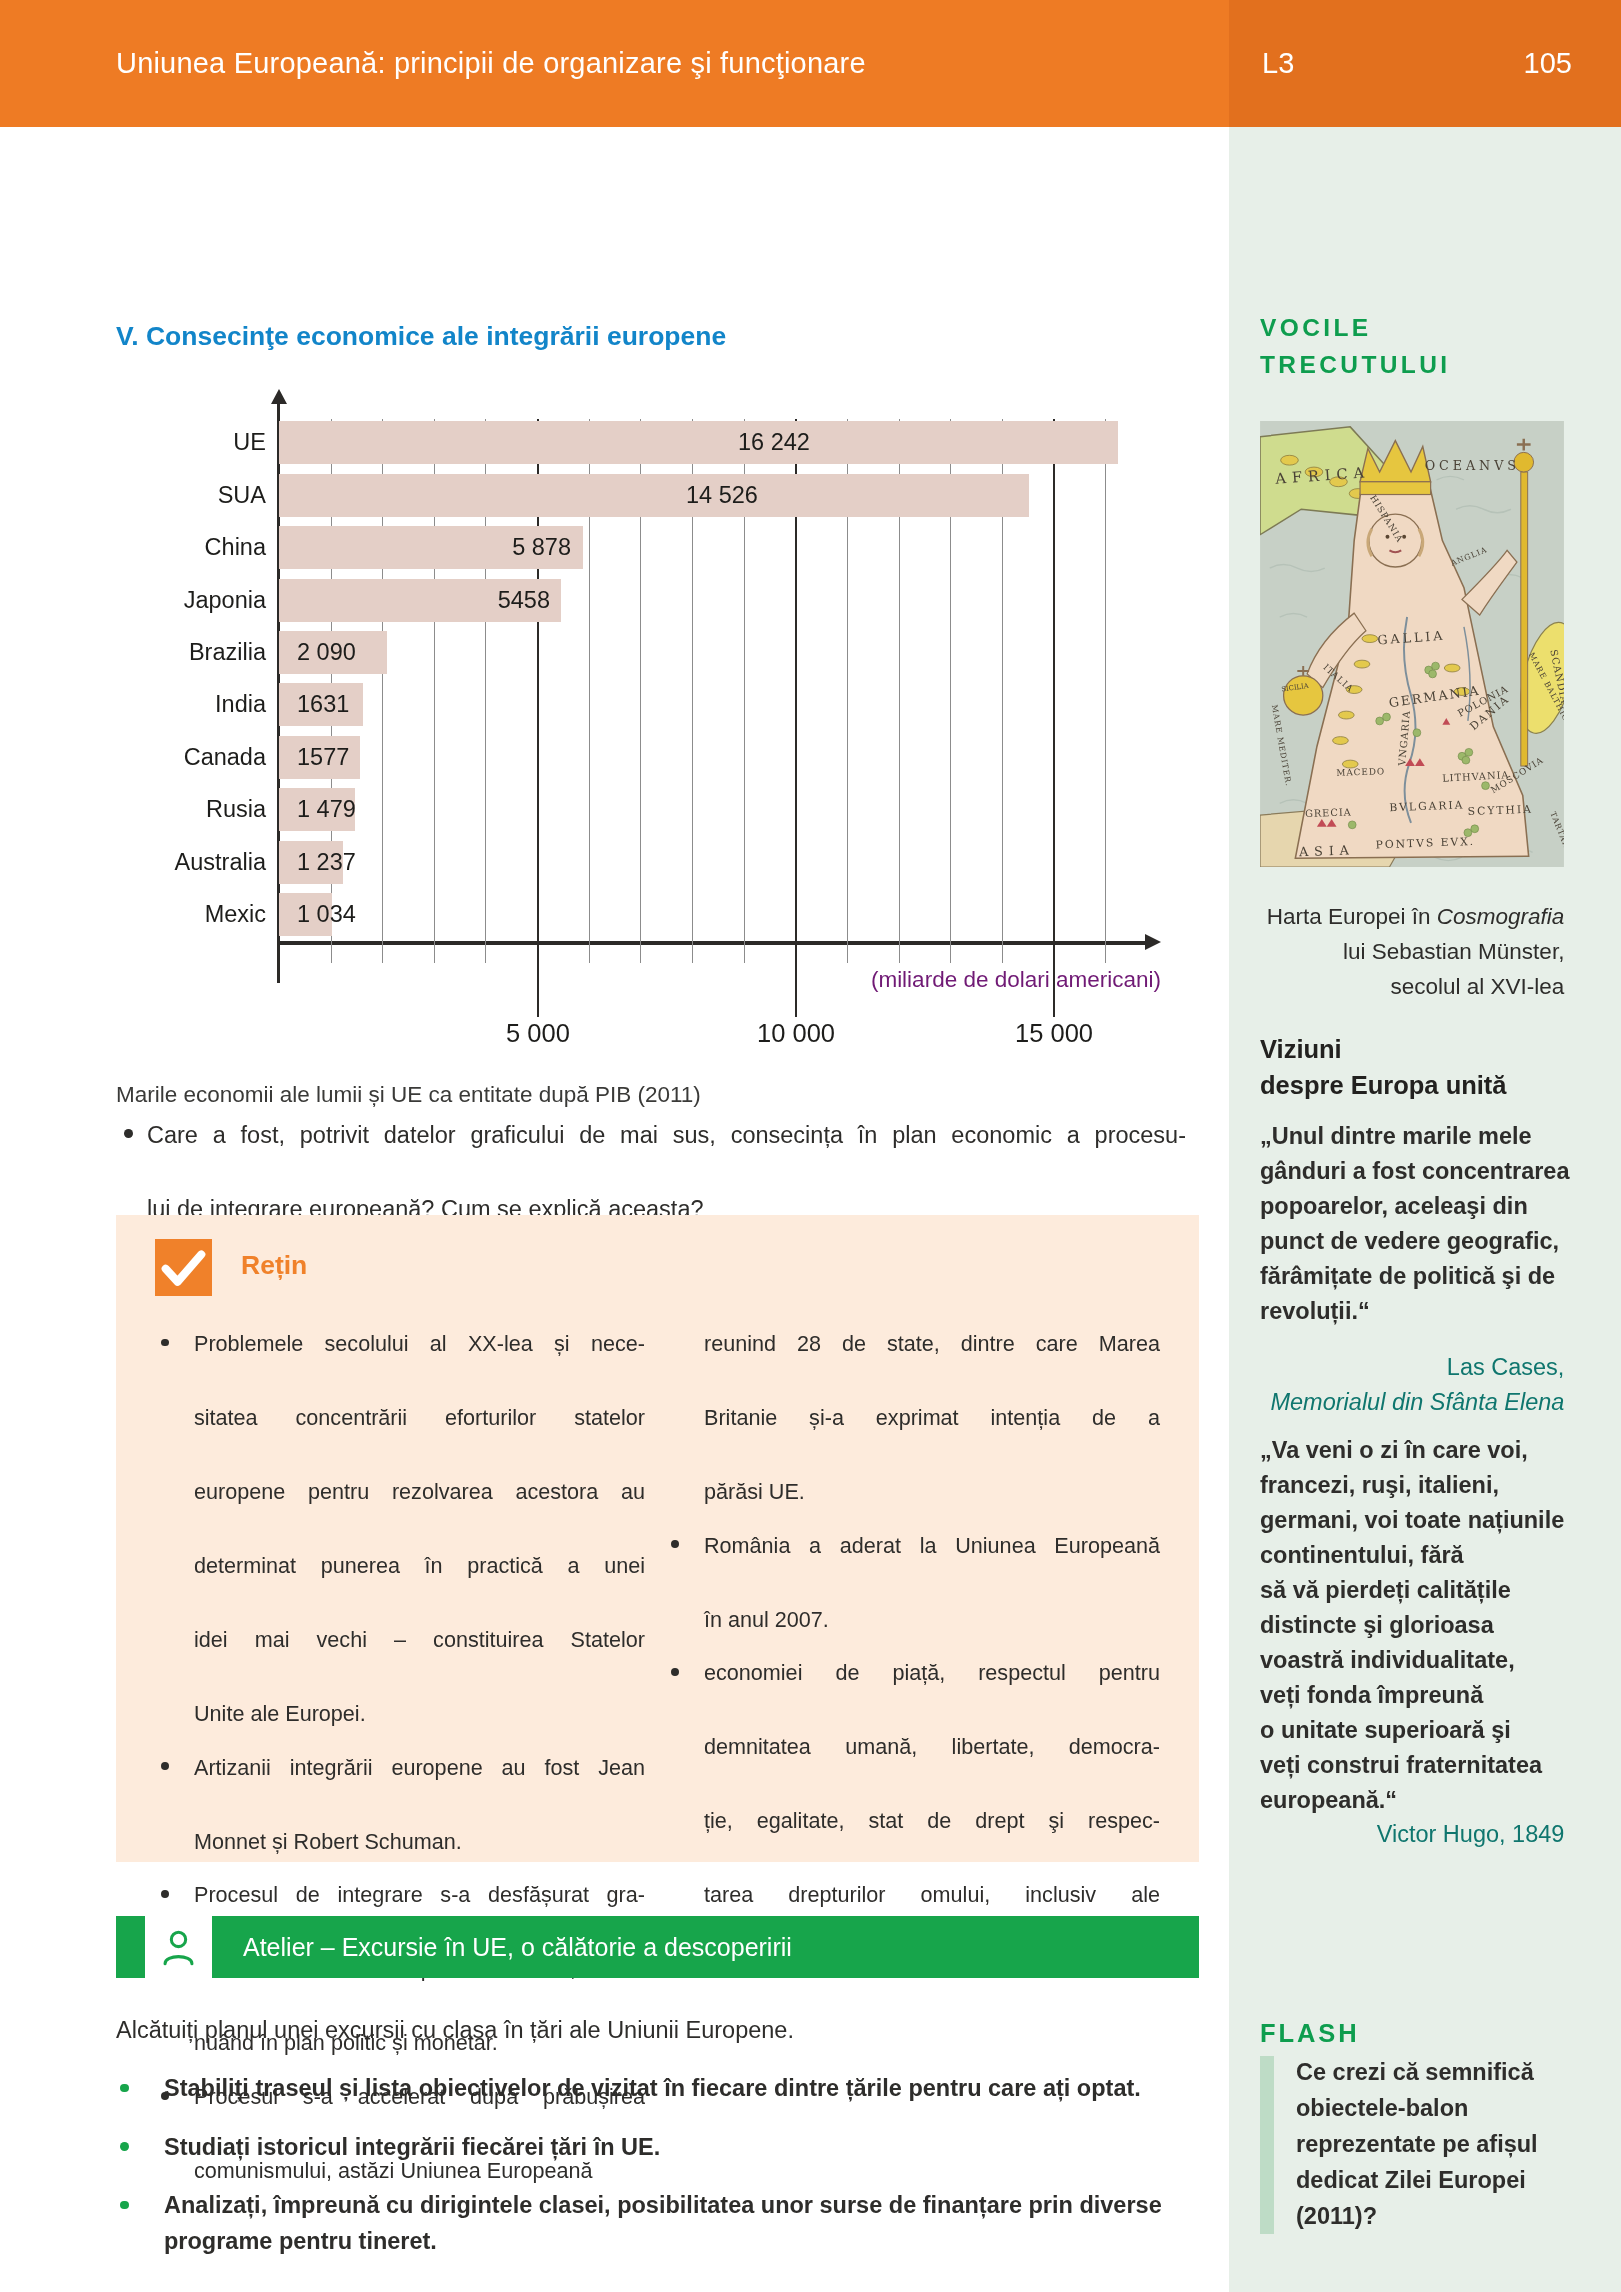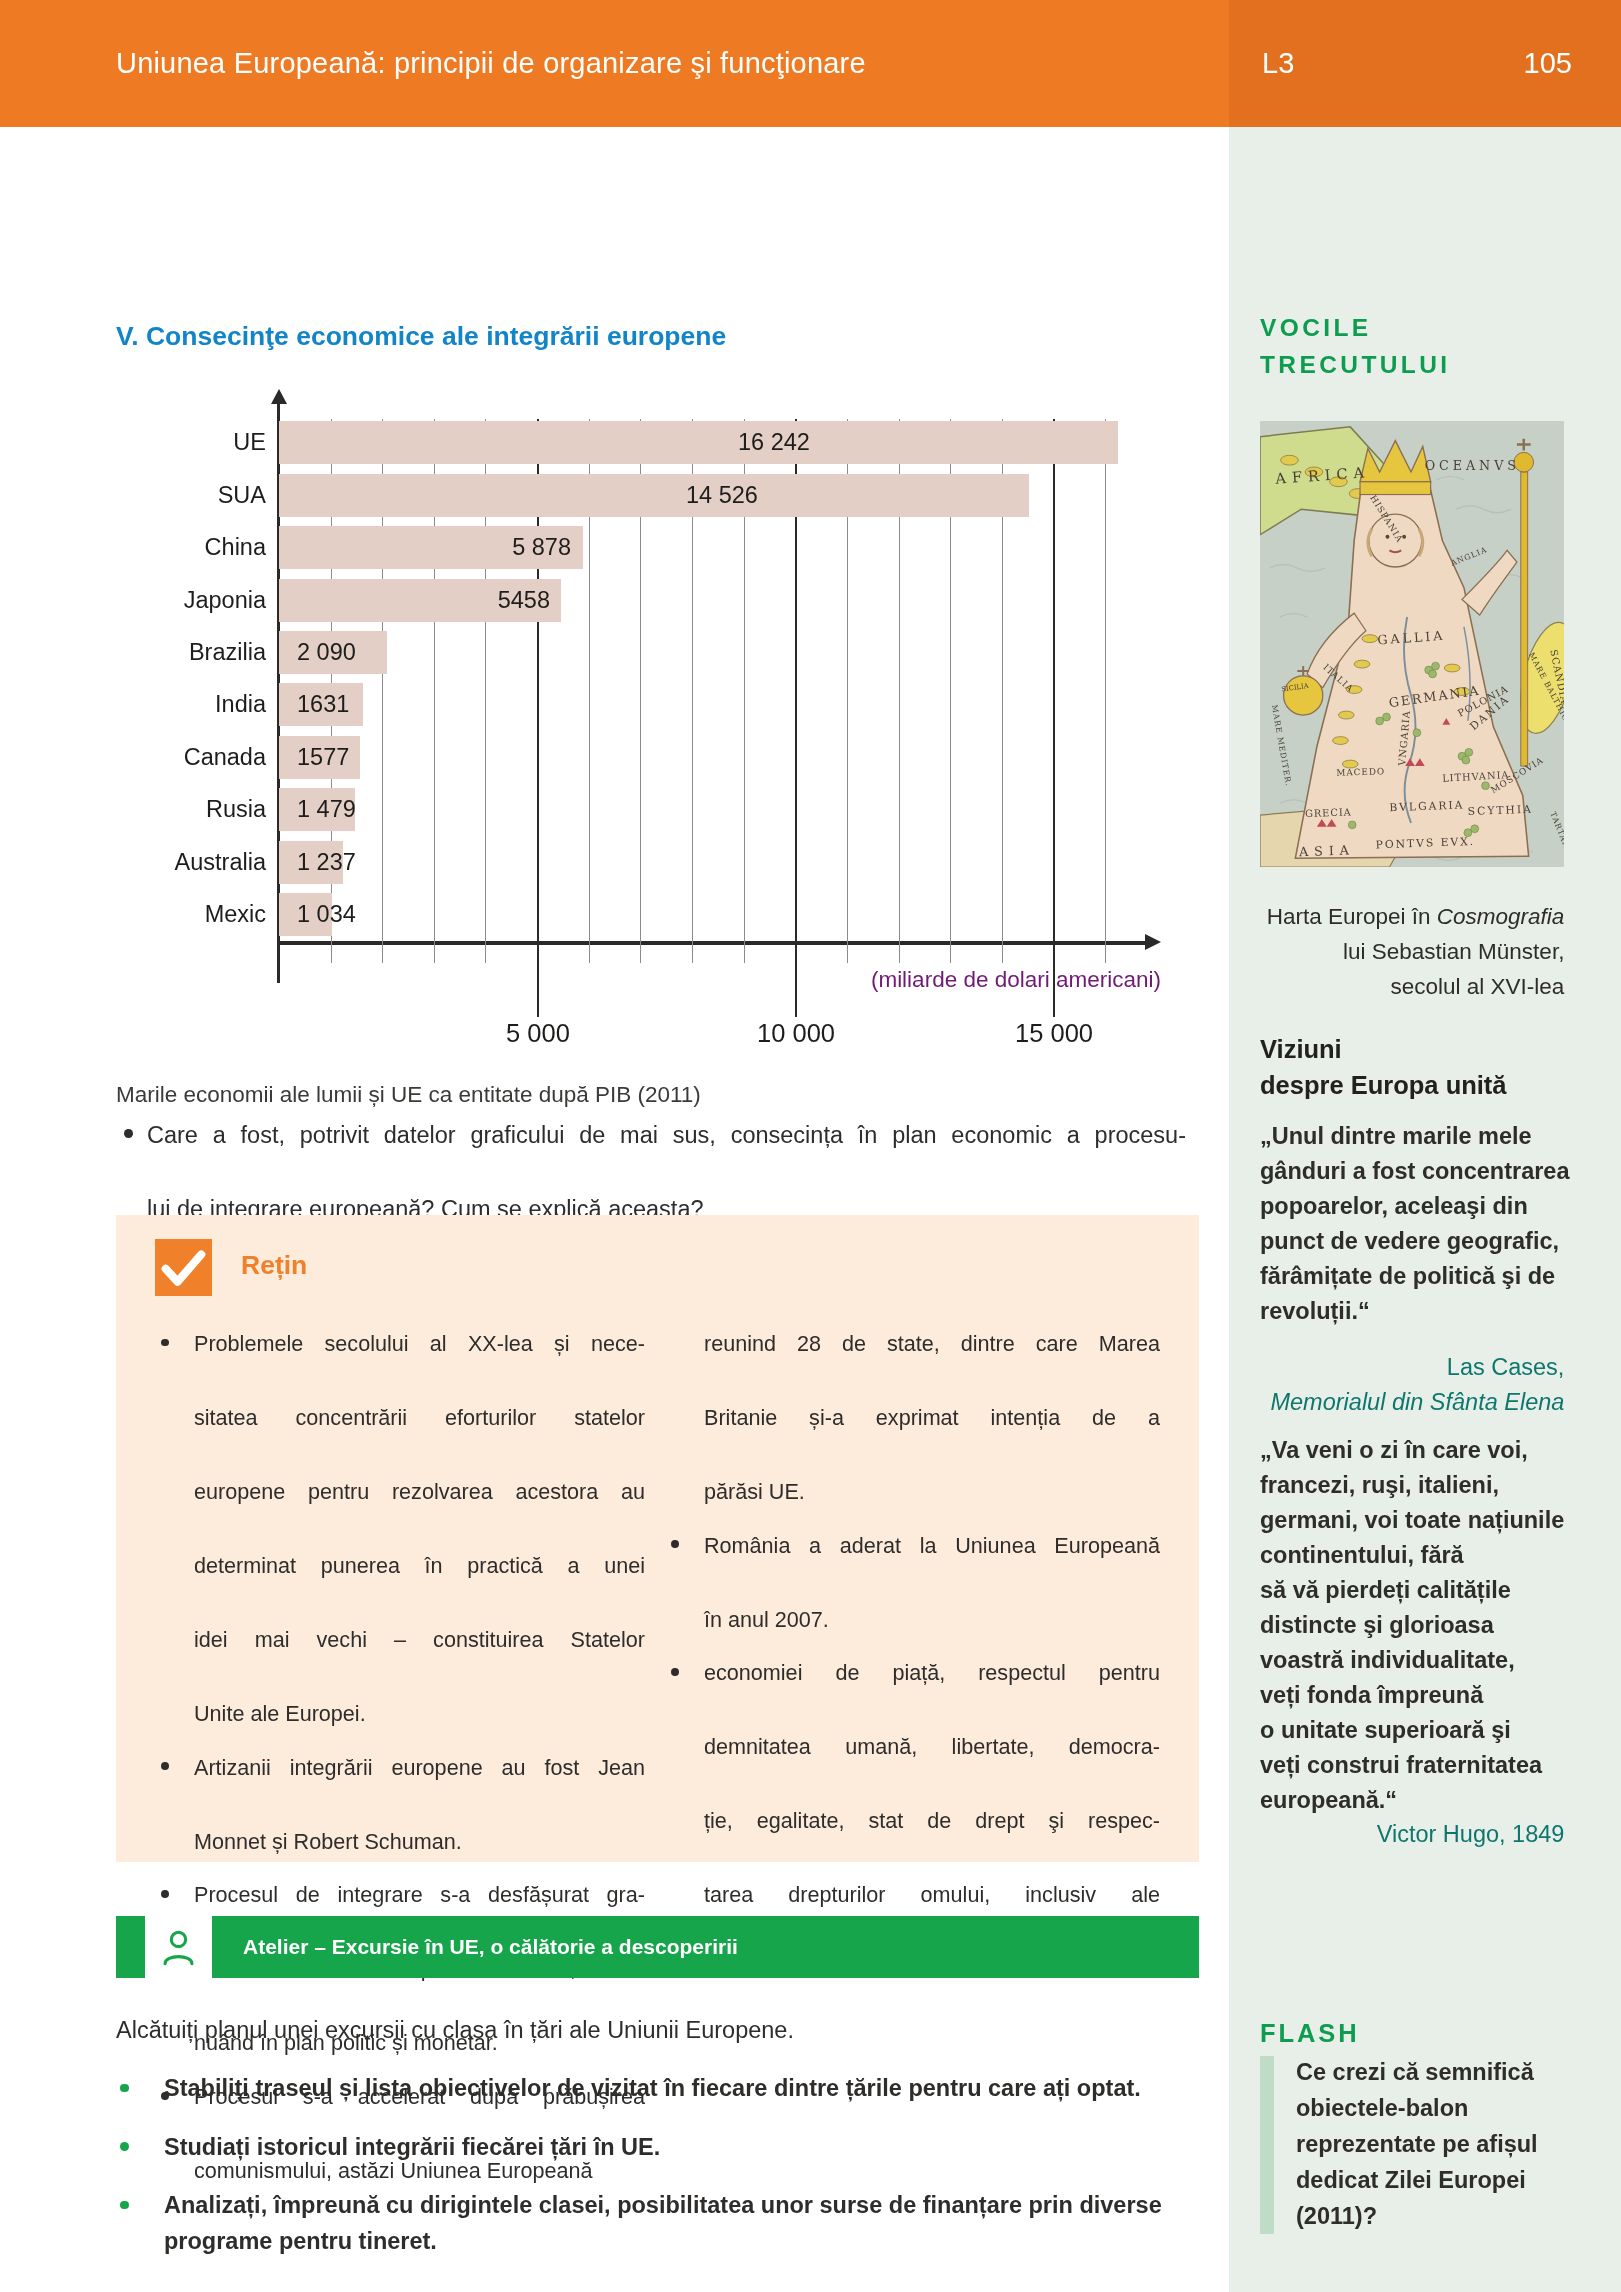--- a/index.html
+++ b/index.html
@@ -60,21 +60,21 @@
   .retin-col{position:absolute;top:110px;font-size:21.6px;line-height:37px;color:#2e2d2b;}
   #retin-left{left:39px;width:490px;}
   #retin-right{left:549px;width:495px;}
   .b-row{position:relative;margin-bottom:16.7px;}
   .b-row .dot{position:absolute;left:5.9px;top:13.7px;width:7.8px;height:7.8px;border-radius:50%;background:#2e2d2b;}
   .b-row .lines{margin-left:39px;}
   
   #atelier-strip{position:absolute;left:116px;top:1916px;width:29px;height:62px;background:#17a54b;}
   #atelier-iconbox{position:absolute;left:145px;top:1916px;width:67px;height:62px;background:#ffffff;display:flex;align-items:center;justify-content:center;}
   #atelier-banner{position:absolute;left:212px;top:1916px;width:987px;height:62px;background:#17a54b;}
-  #atelier-title{position:absolute;left:31px;top:0;height:68px;line-height:62px;color:#fff;font-size:21px;font-weight:700;}
+  #atelier-title{position:absolute;left:31px;top:0;height:68px;line-height:62px;color:#fff;font-size:25px;font-weight:400;}
   
   #task-intro{position:absolute;left:116px;top:2017px;font-size:23.5px;color:#2e2d2b;}
   #task-list{position:absolute;left:116px;top:2070px;width:1083px;font-size:23.5px;line-height:36px;}
   .task-row{position:relative;margin-bottom:22.5px;}
   .task-row .dot{position:absolute;left:3.9px;top:13.7px;width:8.8px;height:8.8px;border-radius:50%;background:#17a54b;}
   .task-row .txt{margin-left:48px;font-weight:bold;}
   
   .map-label{font-family:"DejaVu Serif","Liberation Serif",serif;fill:#4a4236;}
 </style>
 </head>

